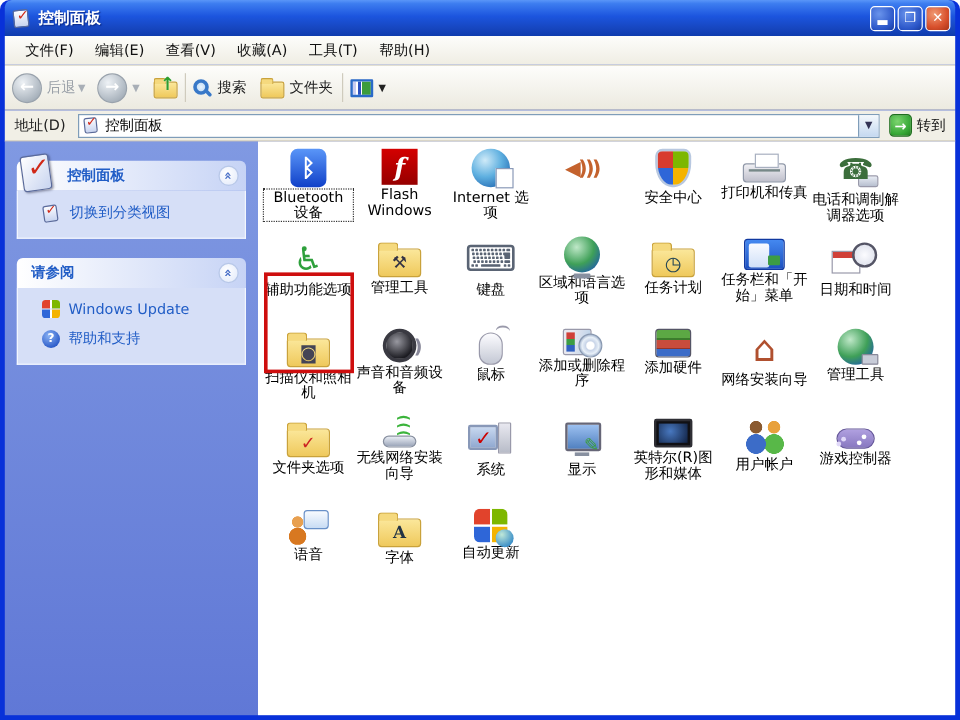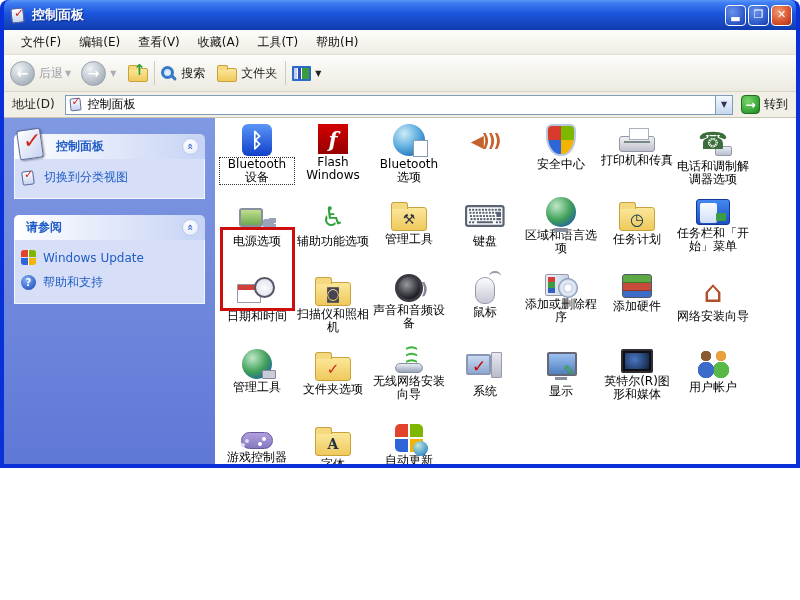--- a/index.html
+++ b/index.html
@@ -2,21 +2,21 @@
 <html style="--c-frame: #0831D9; --c-title-top: #3D7DF0; --c-title-bot: #1645BE; --c-side-top: #8099E2; --c-side-bot: #6078D6; --c-panel-body: #D6DFF7; --c-link: #215DC6; --c-annot: #CE0E0E; --c-go: #37A837;"><head>
 <meta charset="utf-8">
 <style>
   :root{
     --c-frame:#0831D9; --c-title-top:#3D7DF0; --c-title-bot:#1645BE;
     --c-tool-bg:#F4F2E8; --c-side-top:#8099E2; --c-side-bot:#6078D6;
     --c-panel-body:#D6DFF7; --c-link:#215DC6; --c-annot:#CE0E0E; --c-go:#37A837;
   }
   *{margin:0;padding:0;box-sizing:border-box;}
   html,body{width:800px;height:600px;overflow:hidden;font-family:"DejaVu Sans","Liberation Sans",sans-serif;}
-  .window{width:800px;height:468px;background:var(--c-frame);padding:0 4px 4px;border-radius:8px 8px 0 0;display:flex;flex-direction:column;}
+  .window{width:800px;height:600px;background:var(--c-frame);padding:0 4px 4px;border-radius:8px 8px 0 0;display:flex;flex-direction:column;}
   
   .titlebar{height:30px;display:flex;align-items:center;padding:0 4px 0 6px;
     background:linear-gradient(180deg,#5A96F8 0%,var(--c-title-top) 10%,#1C55DE 45%,var(--c-title-bot) 80%,#0E3CAE 100%);
     border-radius:6px 6px 0 0;}
   .app-ico{width:17px;height:17px;position:relative;margin-right:5px;}
   .app-ico::before{content:"";position:absolute;inset:1px 3px 1px 1px;background:linear-gradient(#FDFDFF,#C8D4F0);border:1px solid #5A6A9A;transform:rotate(-6deg);border-radius:2px;}
   .app-ico::after{content:"✓";position:absolute;left:4px;top:-1px;color:#D02818;font-weight:bold;font-size:12px;}
   .title-text{color:#fff;font-weight:bold;font-size:13px;text-shadow:1px 1px 1px #0A2A8A;}
   .winbtns{margin-left:auto;display:flex;gap:2px;}
   .wbtn{width:21px;height:21px;border-radius:4px;border:1px solid #fff;color:#fff;font-size:11px;font-weight:bold;
@@ -58,21 +58,21 @@
   
   .content{flex:1;display:flex;min-height:0;position:relative;}
   .sidebar{width:211px;background:linear-gradient(180deg,var(--c-side-top),var(--c-side-bot));padding:16px 10px 0;flex:0 0 auto;}
   .panel{margin-bottom:16px;position:relative;}
   .phead{height:25px;background:linear-gradient(90deg,#FFFFFF,#C6D3F5);border-radius:5px 5px 0 0;display:flex;align-items:center;
     padding:0 6px 0 42px;font-weight:bold;color:var(--c-link);font-size:12px;}
   .phead.noicon{padding-left:12px;}
   .chev{margin-left:auto;width:17px;height:17px;border-radius:50%;background:radial-gradient(circle at 40% 35%,#fff,#E0E8FA);border:1px solid #B8C8E8;color:#4A70C8;
     display:flex;align-items:center;justify-content:center;font-size:11px;font-weight:bold;}
   .chev span{transform:rotate(90deg);display:block;margin-top:-1px;}
-  .pbody{background:var(--c-panel-body);border:1px solid #F2F6FE;border-top:none;padding:10px 6px 12px;display:flex;flex-direction:column;gap:9px;}
+  .pbody{background:var(--c-panel-body);border:1px solid #F2F6FE;border-top:none;padding:10px 20px 12px;display:flex;flex-direction:column;gap:9px;}
   .task-link{display:flex;align-items:center;gap:7px;color:var(--c-link);font-size:12px;cursor:pointer;}
   .corner-ico{position:absolute;left:2px;top:-7px;width:32px;height:34px;z-index:2;}
   .corner-ico::before{content:"";position:absolute;inset:2px 6px 2px 2px;background:linear-gradient(135deg,#FFFFFF,#C8D4F0);border:1px solid #5A6A9A;transform:rotate(-8deg);border-radius:3px;box-shadow:1px 1px 2px rgba(0,0,30,.4);}
   .corner-ico::after{content:"✓";position:absolute;left:7px;top:1px;color:#D02818;font-weight:bold;font-size:22px;}
   .mini-card{width:16px;height:16px;position:relative;flex:0 0 auto;}
   .mini-card::before{content:"";position:absolute;inset:1px 3px 1px 1px;background:linear-gradient(#FDFDFF,#C8D4F0);border:1px solid #5A6A9A;transform:rotate(-8deg);border-radius:2px;}
   .mini-card::after{content:"✓";position:absolute;left:3px;top:-2px;color:#D02818;font-weight:bold;font-size:11px;}
   .win-logo{width:15px;height:15px;border-radius:3px;flex:0 0 auto;background-image:
      linear-gradient(90deg,#E1432C 47%,#fff 47% 53%,#7DB700 53%),
      linear-gradient(90deg,#2E66D8 47%,#fff 47% 53%,#F4B300 53%);
@@ -279,21 +279,21 @@
             <div class="glabel sel">Bluetooth 设备</div>
           </div>
           <div class="cell">
             <div class="gi ic-flash-player">
               <span class="g">f</span>
             </div>
             <div class="glabel">Flash Windows</div>
           </div>
           <div class="cell">
             <div class="gi ic-internet-options"></div>
-            <div class="glabel">Bluetooth 选项</div>
+            <div class="glabel">Internet 选项</div>
           </div>
           <div class="cell">
             <div class="gi ic-realtek-audio">
               <span class="g">◀)))</span>
             </div>
           </div>
           <div class="cell">
             <div class="gi ic-security-center"></div>
             <div class="glabel">安全中心</div>
           </div>
@@ -301,24 +301,20 @@
             <div class="gi ic-printers-faxes"></div>
             <div class="glabel">打印机和传真</div>
           </div>
           <div class="cell">
             <div class="gi ic-phone-modem-options">
               <span class="g">☎</span>
             </div>
             <div class="glabel">电话和调制解调器选项</div>
           </div>
           <div class="cell">
-            <div class="gi ic-power-options"></div>
-            <div class="glabel">电源选项</div>
-          </div>
-          <div class="cell">
             <div class="gi ic-accessibility-options">
               <span class="g">♿</span>
             </div>
             <div class="glabel">辅助功能选项</div>
           </div>
           <div class="cell">
             <div class="gi ic-administrative-tools">
               <span class="g">⚒</span>
             </div>
             <div class="glabel">管理工具</div>
@@ -405,20 +401,24 @@
             <div class="gi ic-intel-graphics-media"></div>
             <div class="glabel">英特尔(R)图形和媒体</div>
           </div>
           <div class="cell">
             <div class="gi ic-user-accounts"></div>
             <div class="glabel">用户帐户</div>
           </div>
           <div class="cell">
             <div class="gi ic-game-controllers"></div>
             <div class="glabel">游戏控制器</div>
+          </div>
+          <div class="cell">
+            <div class="gi ic-speech"></div>
+            <div class="glabel">语音</div>
           </div>
           <div class="cell">
             <div class="gi ic-fonts">
               <span class="g">A</span>
             </div>
             <div class="glabel">字体</div>
           </div>
           <div class="cell">
             <div class="gi ic-automatic-updates"></div>
             <div class="glabel">自动更新</div>

